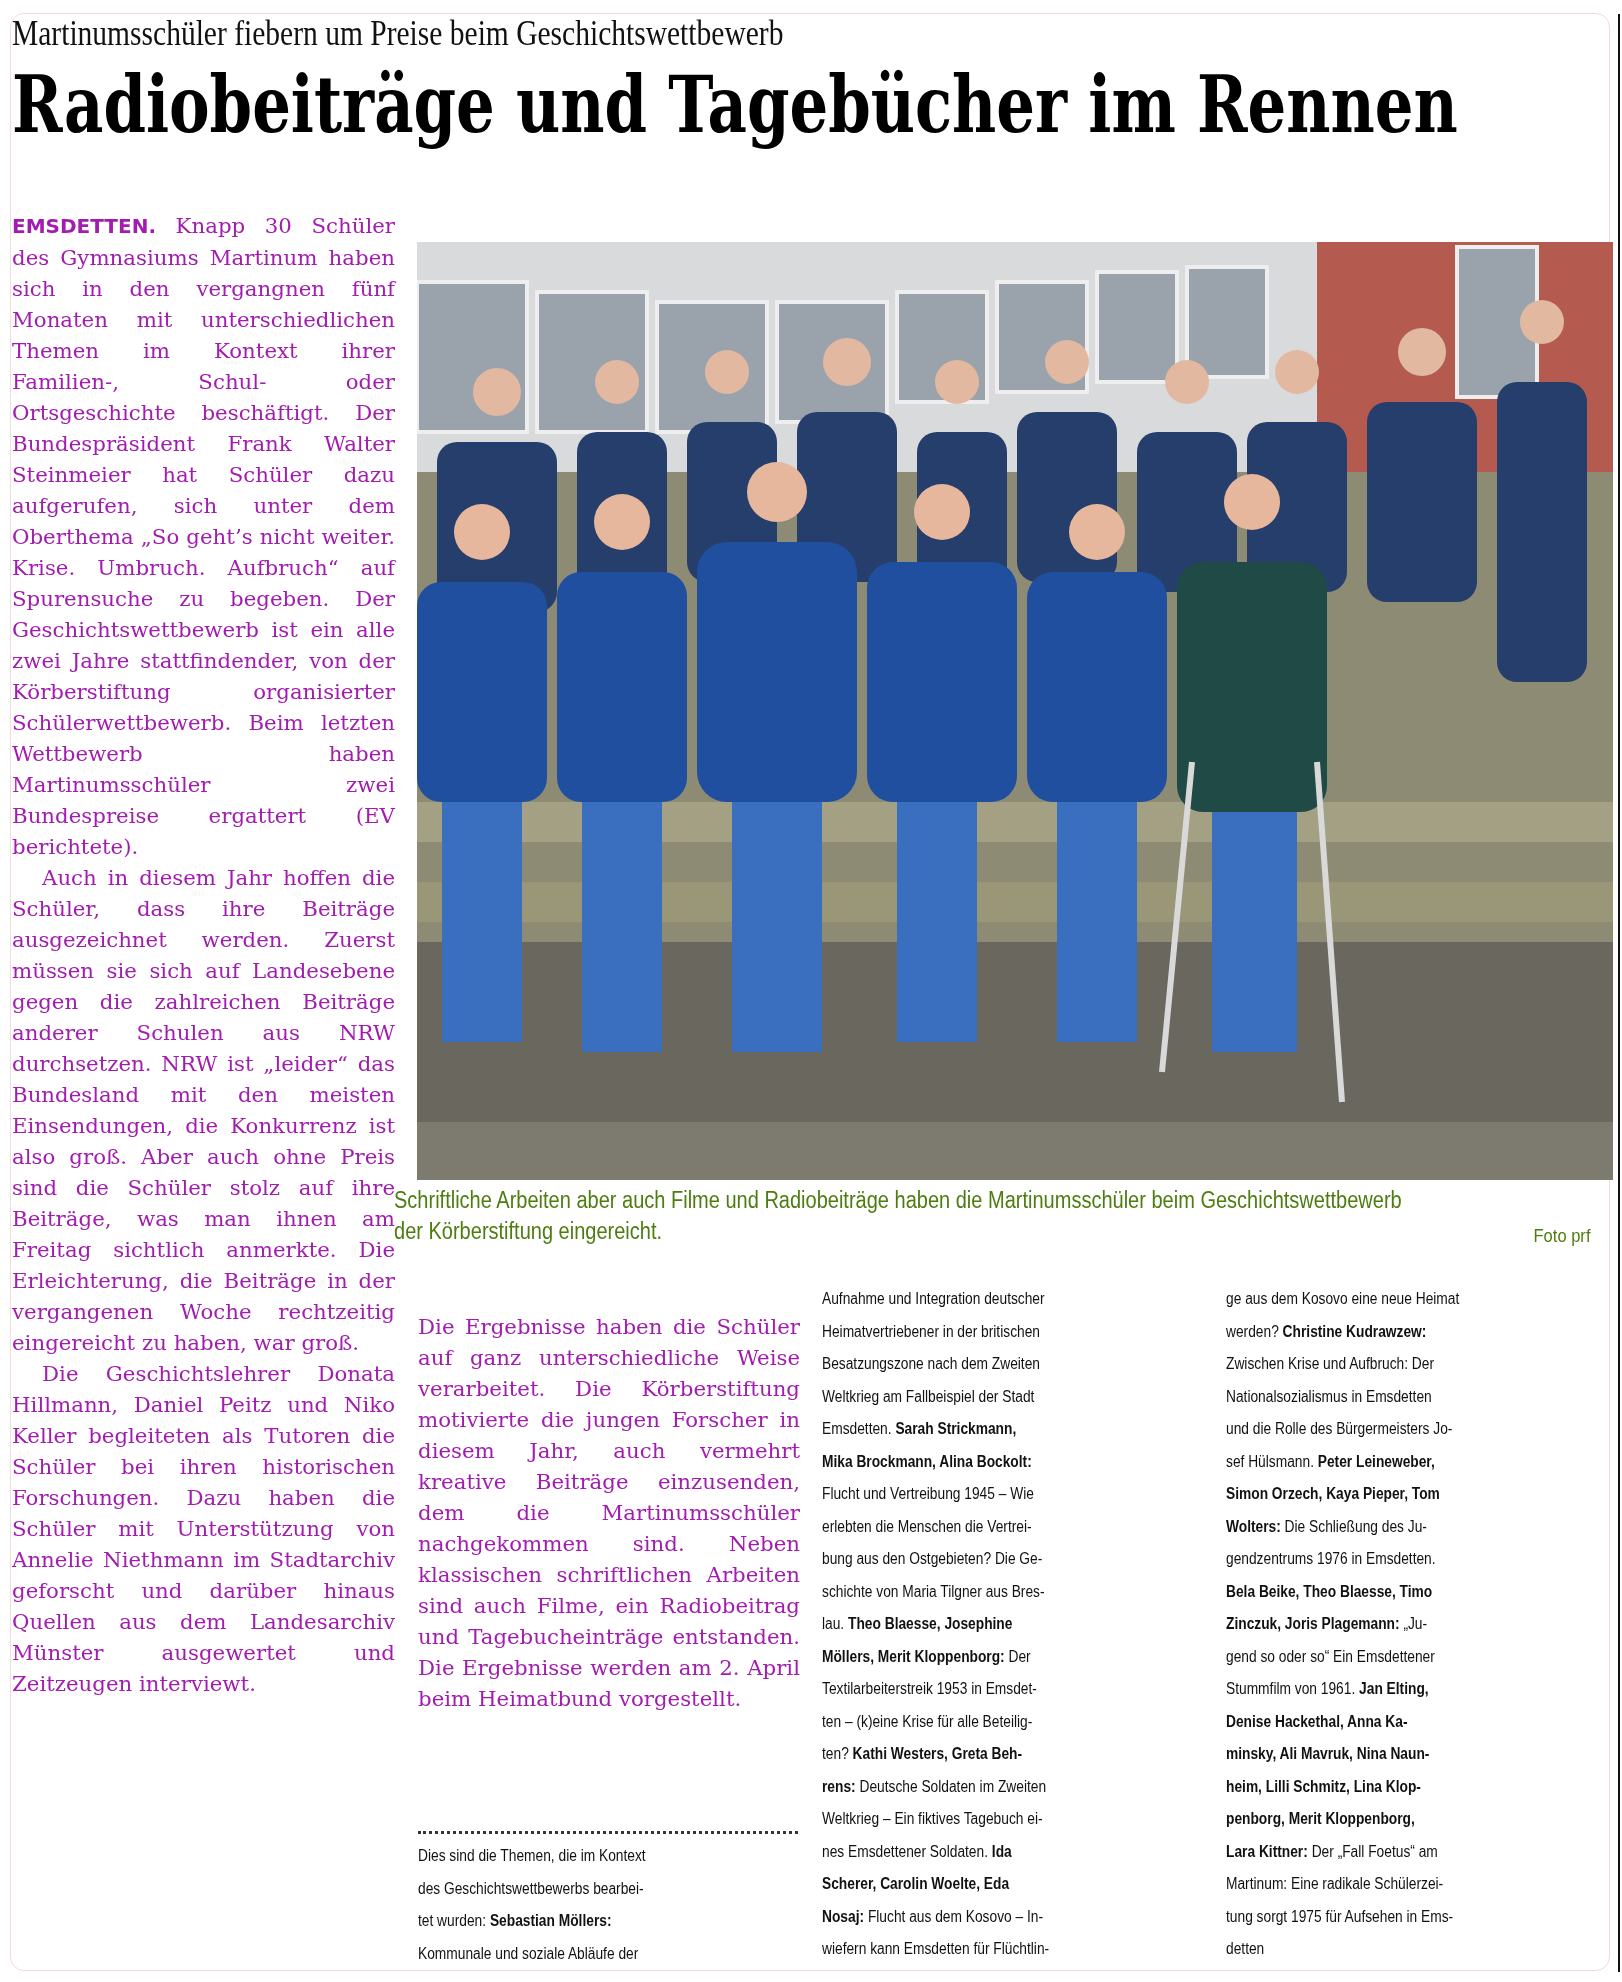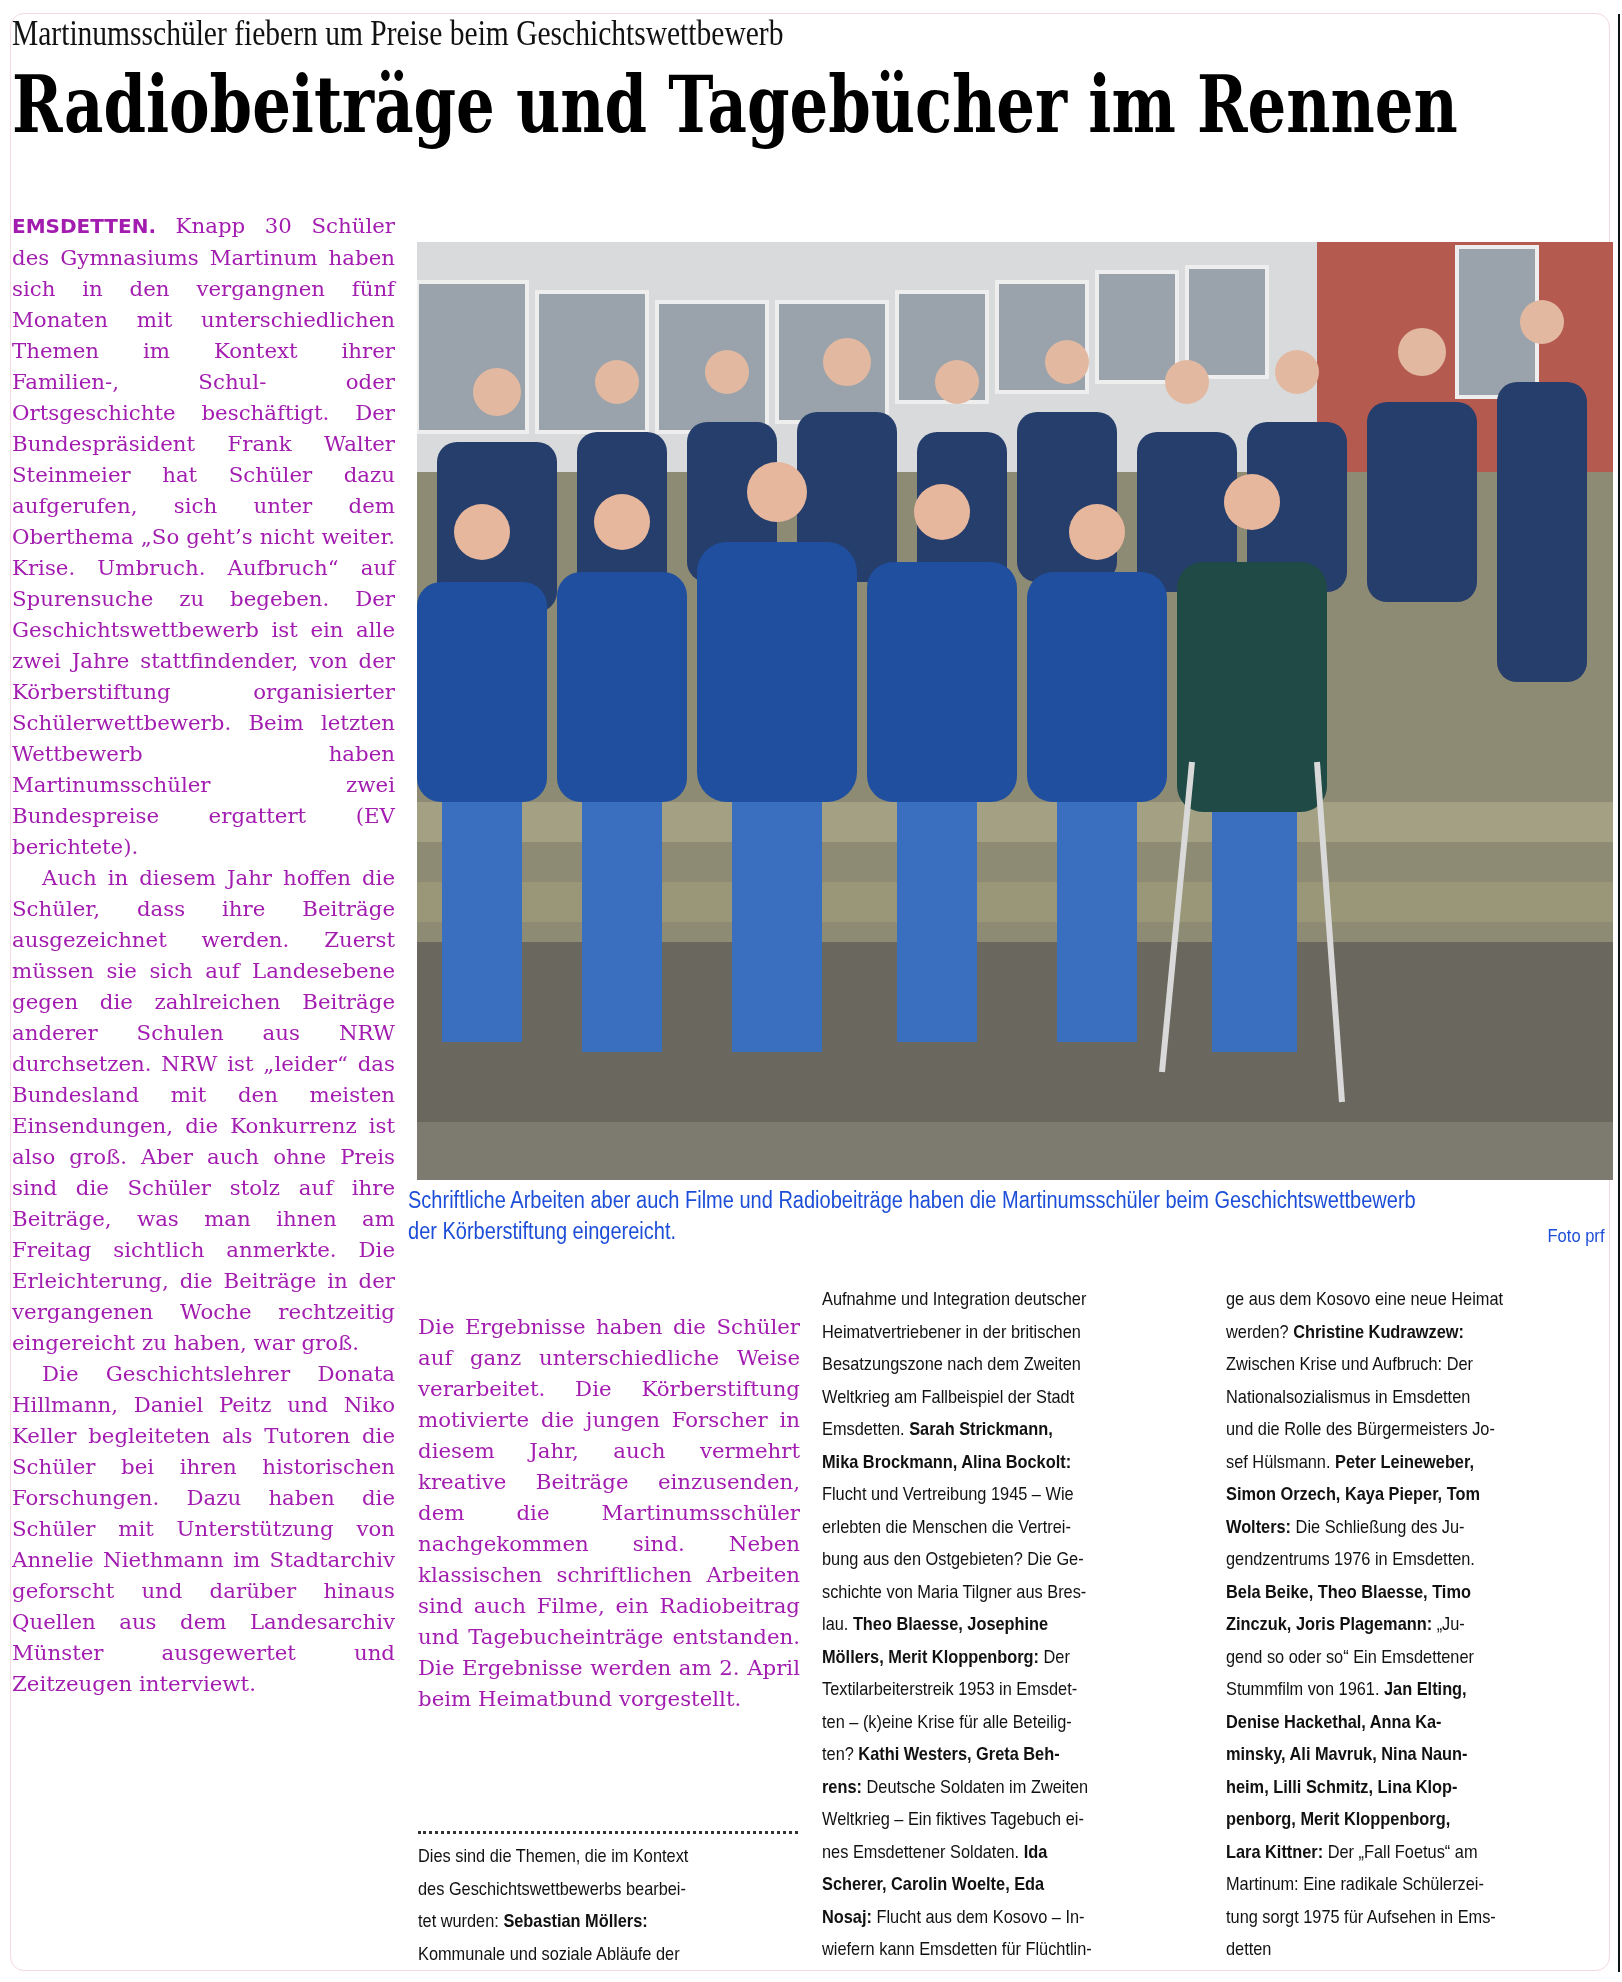--- a/index.html
+++ b/index.html
@@ -27,32 +27,32 @@
   .col2 { left: 418px; top: 1283px; width: 382px; margin-top: 28px; }
   .col p { margin: 0; }
   .col p.indent { text-indent: 30px; }
   .dateline { font-family: "DejaVu Sans", sans-serif; font-weight: bold; font-size: 20px; }
   .photo {
     position: absolute; left: 417px; top: 242px; width: 1196px; height: 938px; overflow: hidden;
     background: linear-gradient(180deg, #c9cbcf 0%, #b9bcc1 30%, #8d8a76 60%, #6b6657 80%, #7a776e 100%);
   }
   .photo svg { display: block; }
   .caption {
-    position: absolute; left: 408px; top: 1185px; width: 1196px;
-    font-family: "Liberation Sans", sans-serif; font-size: 23px; line-height: 31px; color: #1d4ed8;
+    position: absolute; left: 394px; top: 1185px; width: 1196px;
+    font-family: "Liberation Sans", sans-serif; font-size: 23px; line-height: 31px; color: #4d7c0f;
     transform-origin: left top;
   }
   .caption .cap-text { display: block; transform: scaleX(0.87); transform-origin: left top; white-space: nowrap; }
   .caption .credit {
     position: absolute; right: 0; top: 35px; font-size: 19px; transform: scaleX(0.87); transform-origin: right top;
   }
   .sep { position: absolute; left: 418px; top: 1831px; width: 380px; border-top: 3px dotted #333; height: 0; }
   .topics {
     position: absolute; font-family: "Liberation Sans", sans-serif; color: #111;
-    font-size: 19px; line-height: 32.5px;
+    font-size: 16px; line-height: 32.5px;
   }
   .topics .line { display: block; white-space: nowrap; transform: scaleX(0.86); transform-origin: left top; }
   .topics b { font-weight: bold; }
   .t1 { left: 418px; top: 1840px; width: 400px; }
   .t2 { left: 822px; top: 1283px; width: 400px; }
   .t3 { left: 1226px; top: 1283px; width: 400px; }
 </style>
 </head>
 <body>
 

